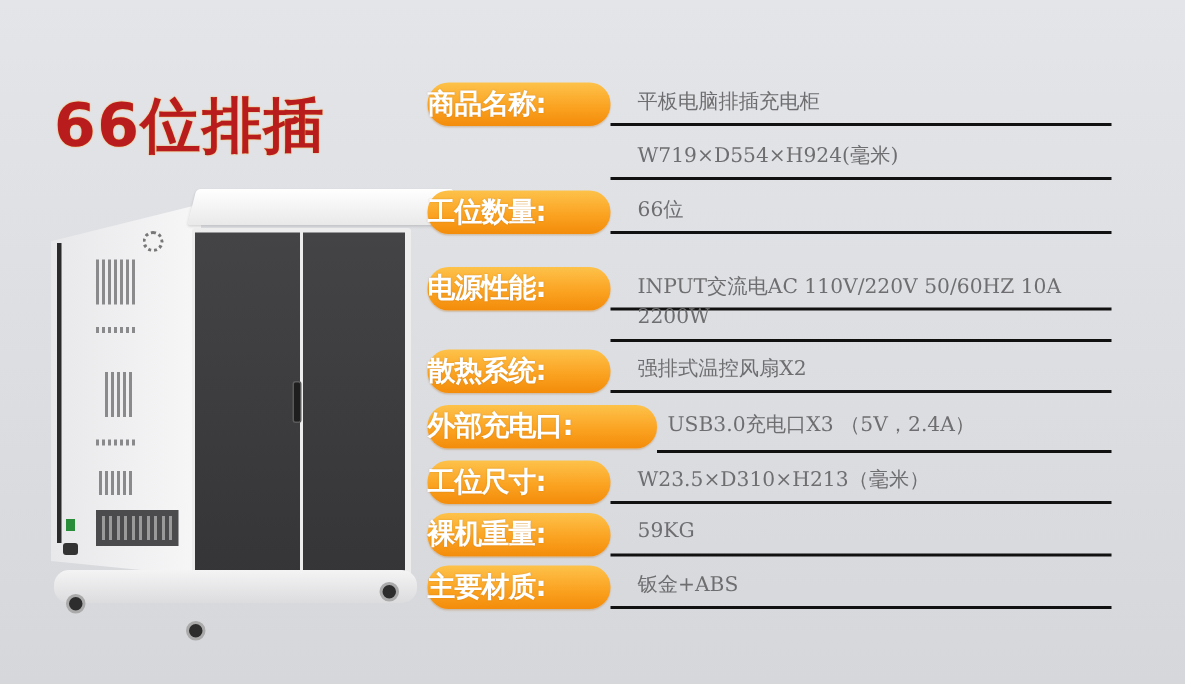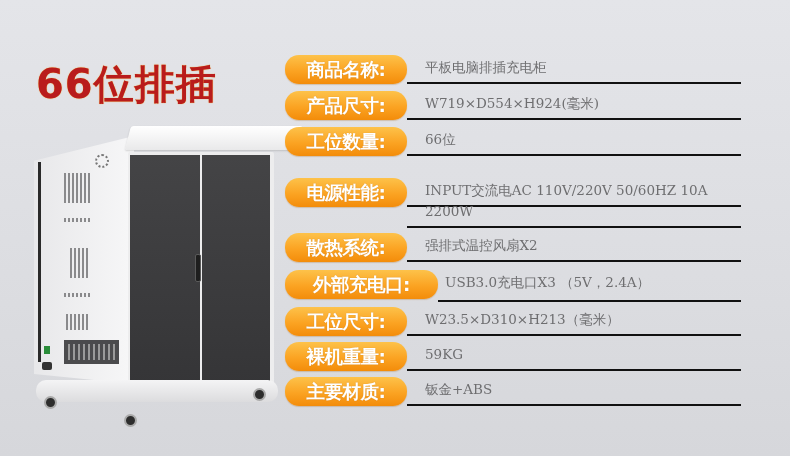--- a/index.html
+++ b/index.html
@@ -57,21 +57,21 @@
 
   
   .specs { position: absolute; left: 285px; top: 0; width: 460px; }
   .row { position: absolute; left: 0; height: 30px; width: 456px; }
   .pill {
     position: absolute; left: 0; top: 0; height: 29px; width: 122px;
     border-radius: 14px;
     background: linear-gradient(180deg,#fdc24a 0%,#fba322 55%,#f38c0a 100%);
     box-shadow: 0 1px 1px rgba(160,90,0,0.25);
     color: #ffffff; font-weight: 900; font-size: 18.5px; line-height: 29px;
-    text-align: center; letter-spacing: -0.5px;
+    text-align: left; letter-spacing: -0.5px;
     text-shadow: 0 0 1px rgba(120,60,0,0.35);
     white-space: nowrap;
   }
   .pill.wide { width: 153px; }
   .val {
     position: absolute; left: 140px; top: 4px;
     font-family: "DejaVu Serif", serif; font-size: 13.5px; color: #6e6e70;
     white-space: nowrap;
     text-align: right;
   }
@@ -110,21 +110,20 @@
   <div class="wheel" style="left:225px;top:270px;"></div>
 </div>
 
 <div class="specs">
   <div class="row" style="top:55px;">
     <div class="pill">商品名称:</div>
     <div class="val">平板电脑排插充电柜</div>
     <div class="line"></div>
   </div>
   <div class="row" style="top:91px;">
-    <div class="pill">产品尺寸:</div>
     <div class="val">W719×D554×H924(毫米)</div>
     <div class="line"></div>
   </div>
   <div class="row" style="top:127px;">
     <div class="pill">工位数量:</div>
     <div class="val">66位</div>
     <div class="line"></div>
   </div>
   <div class="row" style="top:178px;">
     <div class="pill">电源性能:</div>

